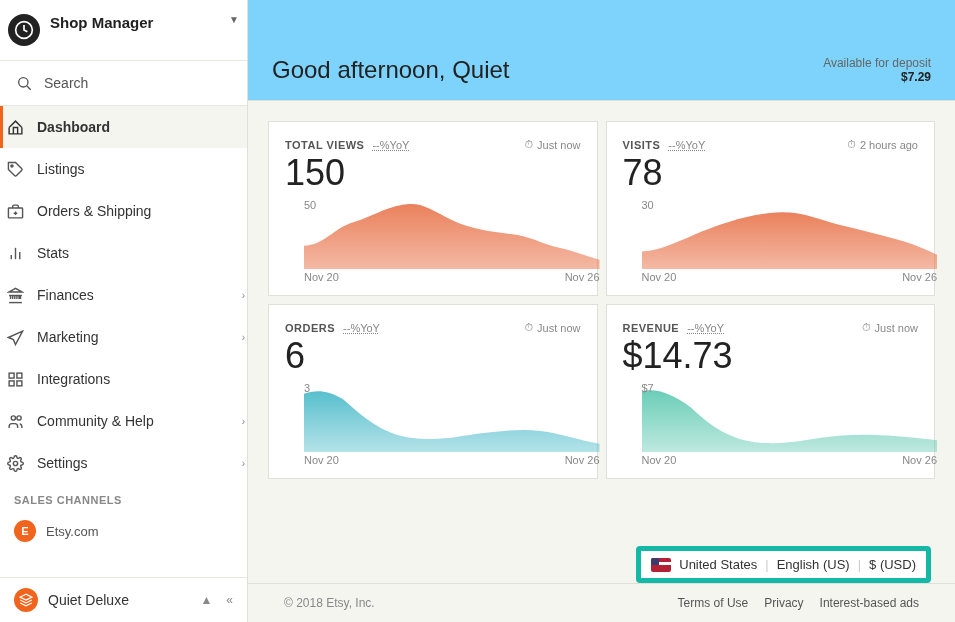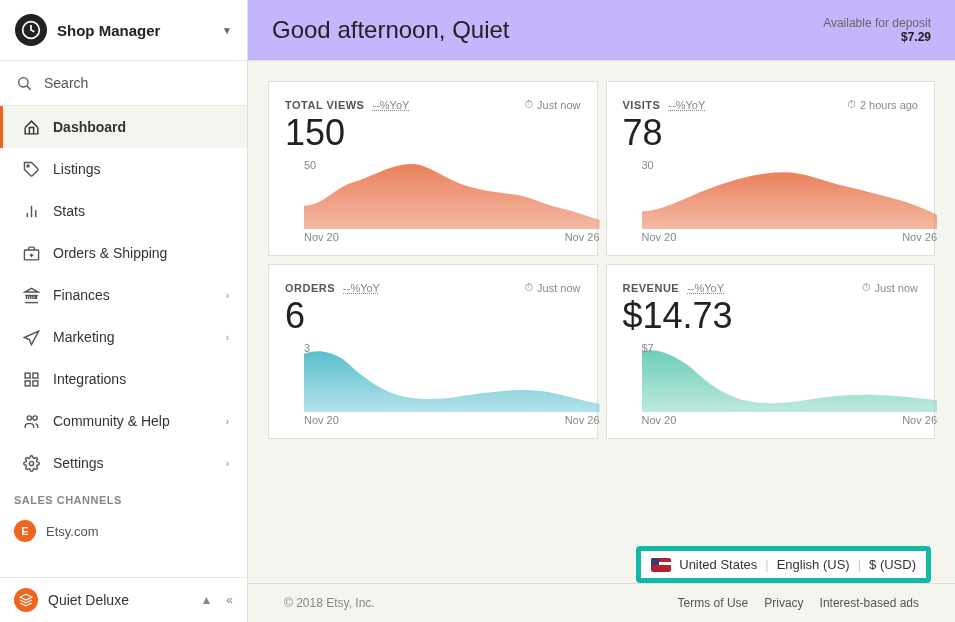--- a/index.html
+++ b/index.html
@@ -15,22 +15,21 @@
       flex-direction: column;
       height: 622px;
       overflow-y: auto;
       position: relative;
     }
     .sidebar::-webkit-scrollbar { width: 5px; }
     .sidebar::-webkit-scrollbar-thumb { background: #ccc; }
 
     .sidebar-header {
       display: flex;
-      align-items: center;
-      padding: 14px 15px;
+      padding: 14px 8px;
       border-bottom: 1px solid #e8e8e0;
       gap: 10px;
       cursor: pointer;
     }
     .sidebar-logo {
       width: 32px; height: 32px;
       background: #222;
       border-radius: 50%;
       display: flex; align-items: center; justify-content: center;
       color: #fff;
@@ -51,21 +50,21 @@
     .sidebar-search {
       display: flex; align-items: center; gap: 10px;
       padding: 12px 14px;
       border-bottom: 1px solid #e8e8e0;
       cursor: pointer;
     }
     .sidebar-search-label { font-size: 14px; color: #555; }
 
     .nav-item {
       display: flex; align-items: center; gap: 12px;
-      padding: 11px 18px;
+      padding: 11px 2px;
       cursor: pointer;
       font-size: 14px;
       color: #333;
       border-left: 3px solid transparent;
       position: relative;
     }
     .nav-item.active {
       background: #f5f5f0;
       border-left: 3px solid #f1641e;
       font-weight: 600;
@@ -107,34 +106,35 @@
     
     .main {
       flex: 1;
       display: flex;
       flex-direction: column;
       overflow-y: auto;
       background: #f5f5f0;
     }
 
     .main-header {
-      background: #c4b5fd;
+      background: #7dd3fc;
       padding: 16px 24px;
       border-bottom: 1px solid #e0e0d8;
       display: flex;
       align-items: flex-end;
       justify-content: space-between;
     }
     .main-title {
       font-size: 24px;
       font-weight: 400;
       color: #222;
     }
     .deposit-info {
       text-align: right;
+      margin-top: 40px;
     }
     .deposit-label {
       font-size: 12px;
       color: #666;
     }
     .deposit-amount {
       font-size: 12px;
       font-weight: 600;
       color: #222;
     }
@@ -329,38 +329,38 @@
           <circle cx="7" cy="7" r="1.5" fill="#555"></circle>
         </svg>
     </div>
     <span>Listings</span>
   </div>
 
 
   <div class="nav-item">
     <div class="nav-icon">
       <svg width="17" height="17" viewBox="0 0 24 24" fill="none" stroke="#555" stroke-width="2">
-          <line x1="18" y1="20" x2="18" y2="10"></line>
-          <line x1="12" y1="20" x2="12" y2="4"></line>
-          <line x1="6" y1="20" x2="6" y2="14"></line>
-        </svg>
-    </div>
-    <span>Stats</span>
-  </div>
-
-  <div class="nav-item">
-    <div class="nav-icon">
-      <svg width="17" height="17" viewBox="0 0 24 24" fill="none" stroke="#555" stroke-width="2">
           <rect x="2" y="7" width="20" height="14" rx="1"></rect>
           <path d="M16 7V5a2 2 0 00-2-2h-4a2 2 0 00-2 2v2"></path>
           <line x1="12" y1="12" x2="12" y2="17"></line>
           <line x1="9.5" y1="14.5" x2="14.5" y2="14.5"></line>
         </svg>
     </div>
     <span>Orders &amp; Shipping</span>
+  </div>
+
+  <div class="nav-item">
+    <div class="nav-icon">
+      <svg width="17" height="17" viewBox="0 0 24 24" fill="none" stroke="#555" stroke-width="2">
+          <line x1="18" y1="20" x2="18" y2="10"></line>
+          <line x1="12" y1="20" x2="12" y2="4"></line>
+          <line x1="6" y1="20" x2="6" y2="14"></line>
+        </svg>
+    </div>
+    <span>Stats</span>
   </div>
 
   <div class="nav-item">
     <div class="nav-icon">
       <svg width="17" height="17" viewBox="0 0 24 24" fill="none" stroke="#555" stroke-width="2">
           <line x1="3" y1="22" x2="21" y2="22"></line>
           <line x1="3" y1="12" x2="21" y2="12"></line>
           <path d="M5 12V17M8 12V17M11 12V17M14 12V17M17 12V17M19 12V17"></path>
           <path d="M12 2L3 7h18z"></path>
         </svg>

